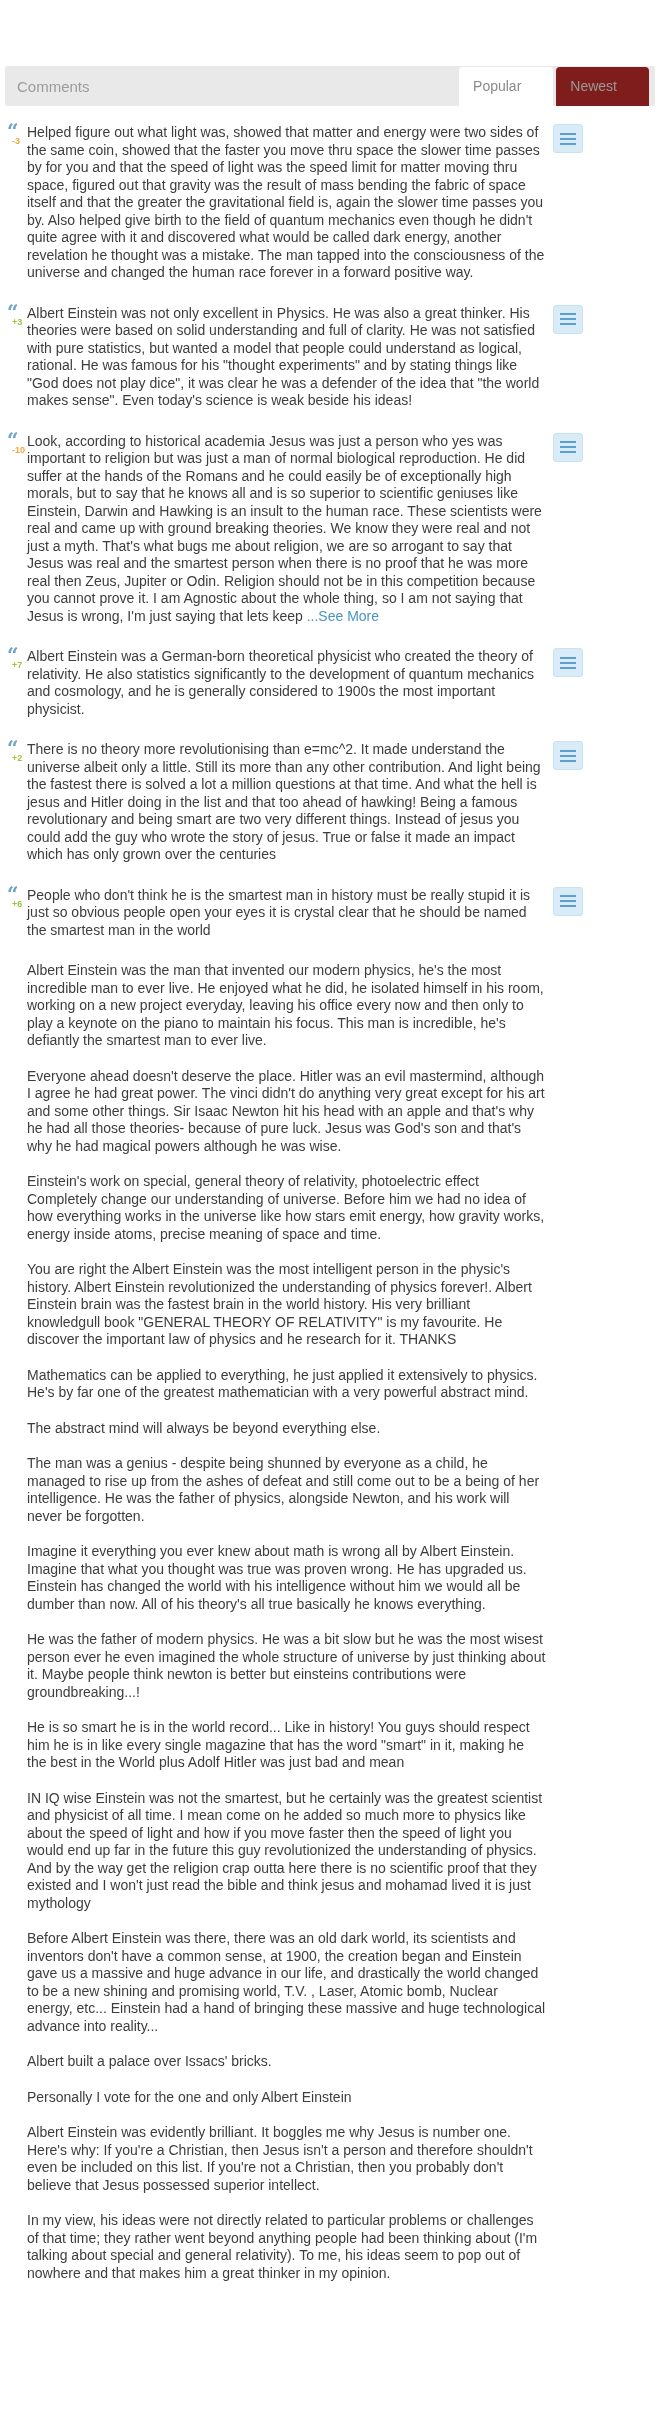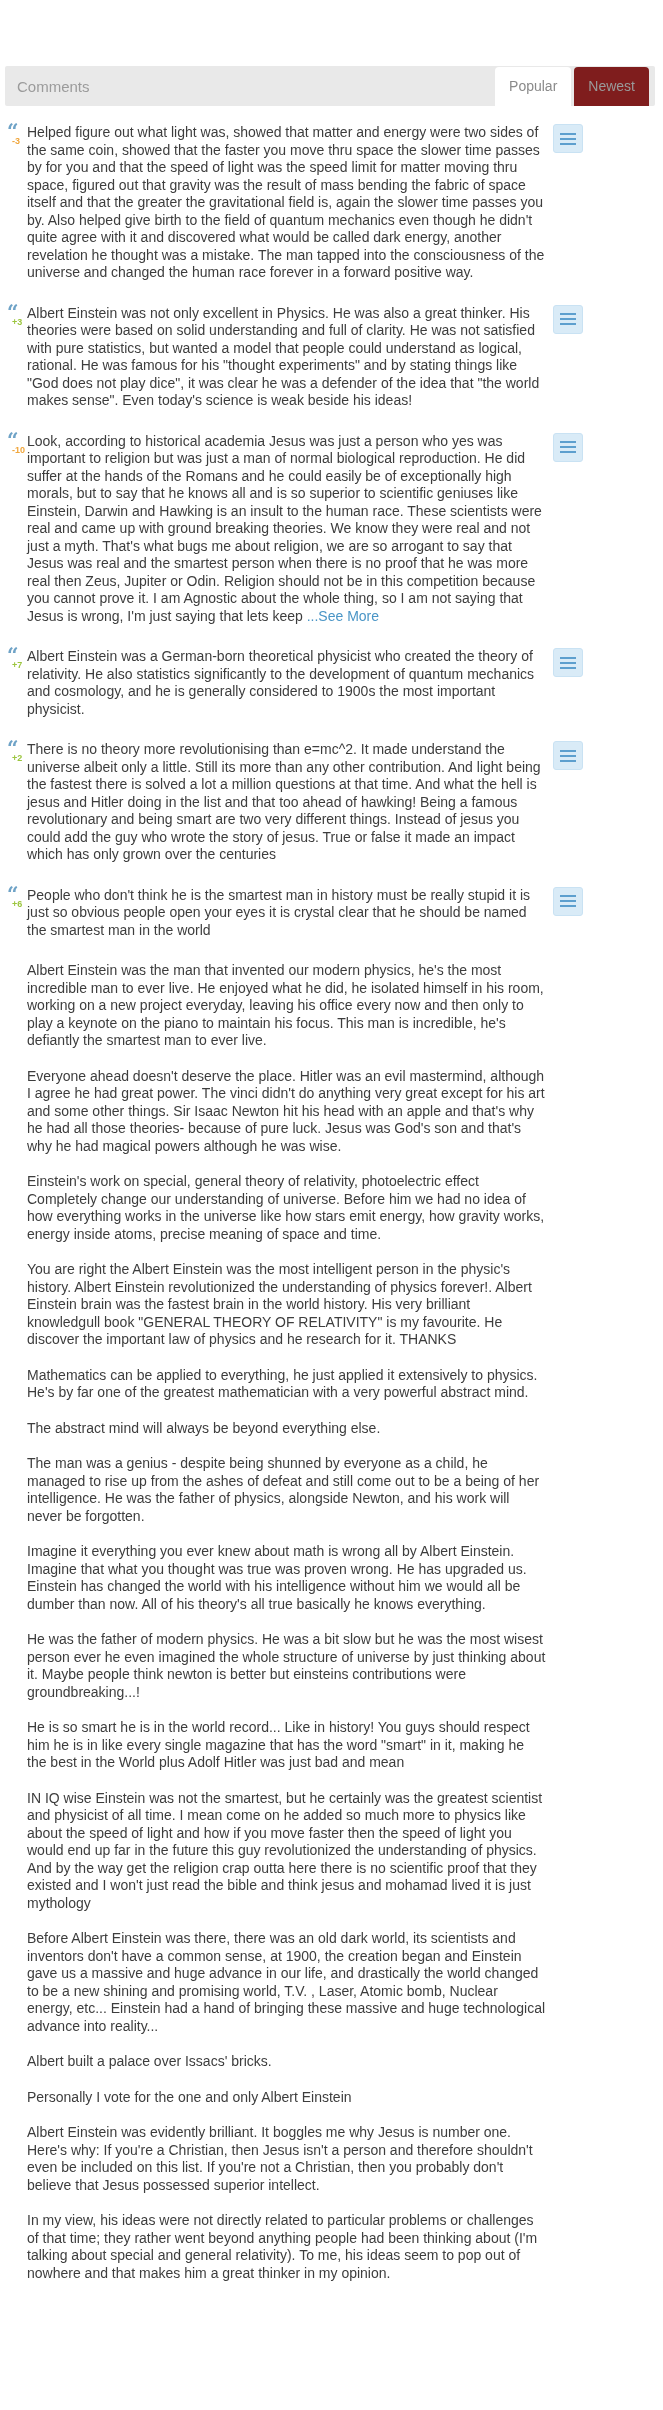--- a/index.html
+++ b/index.html
@@ -55,21 +55,21 @@
     margin-left:12px;
   }
   .tabs{
     position:absolute;
     right:6px;
     bottom:0;
     display:flex;
   }
   .tab{
     font-size:14px;
-    padding:11px 14px 12px 14px;
+    padding:11px 32px 12px 14px;
     border-radius:4px 4px 0 0;
     cursor:pointer;
   }
   .tab.active{
     background:#fff;
     color:#8a8a8a;
   }
   .tab.inactive{
     background:#7f1d1d;
     color:#9a9a9a;

